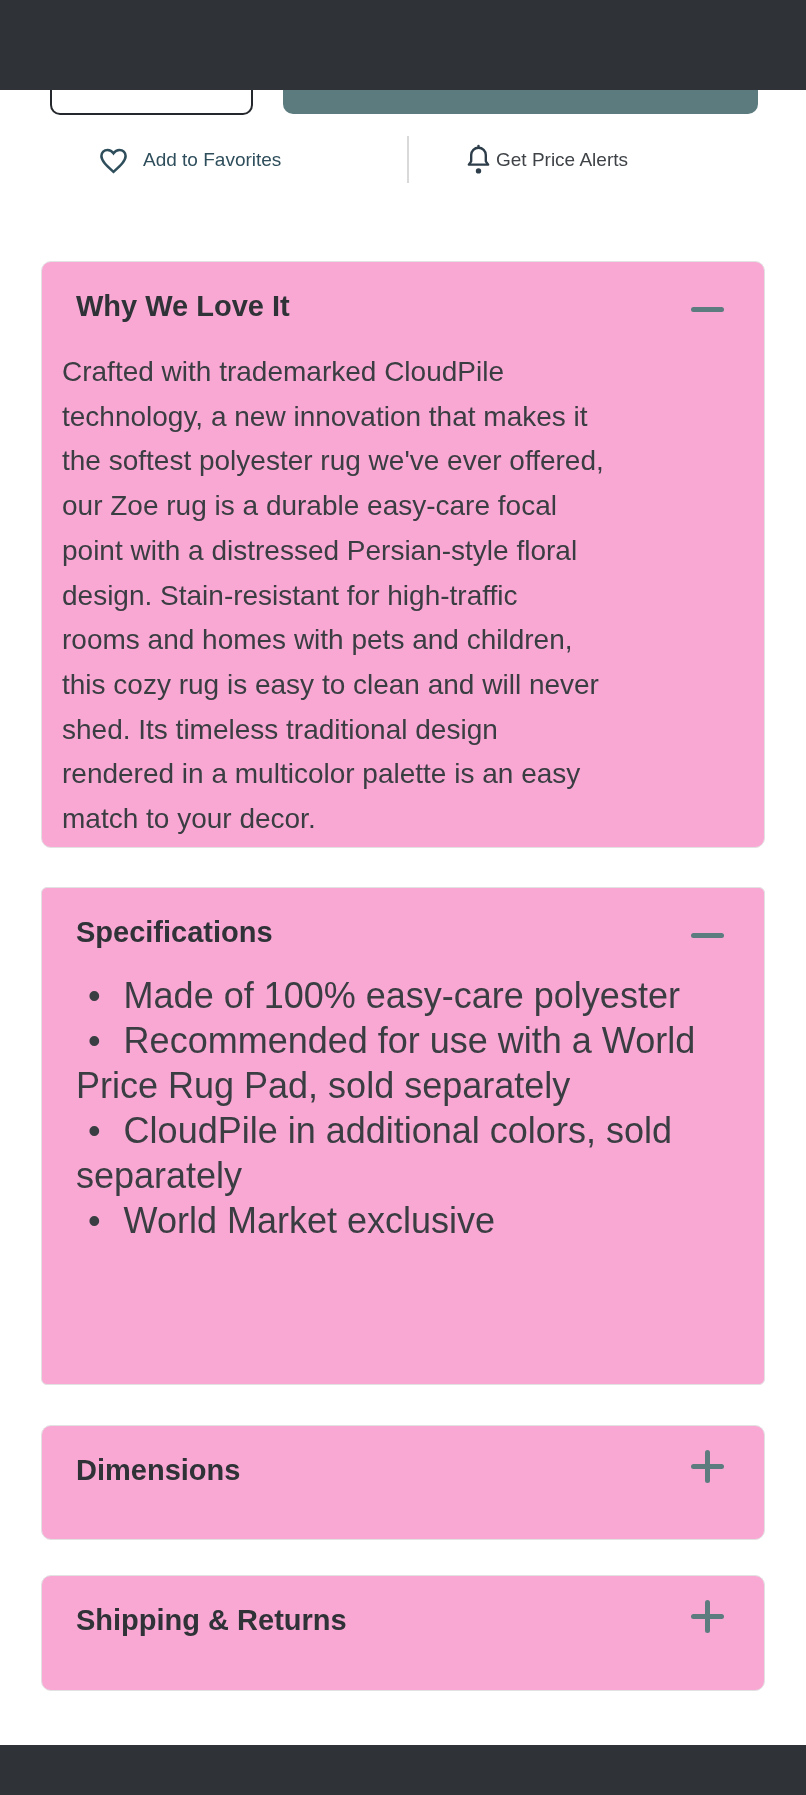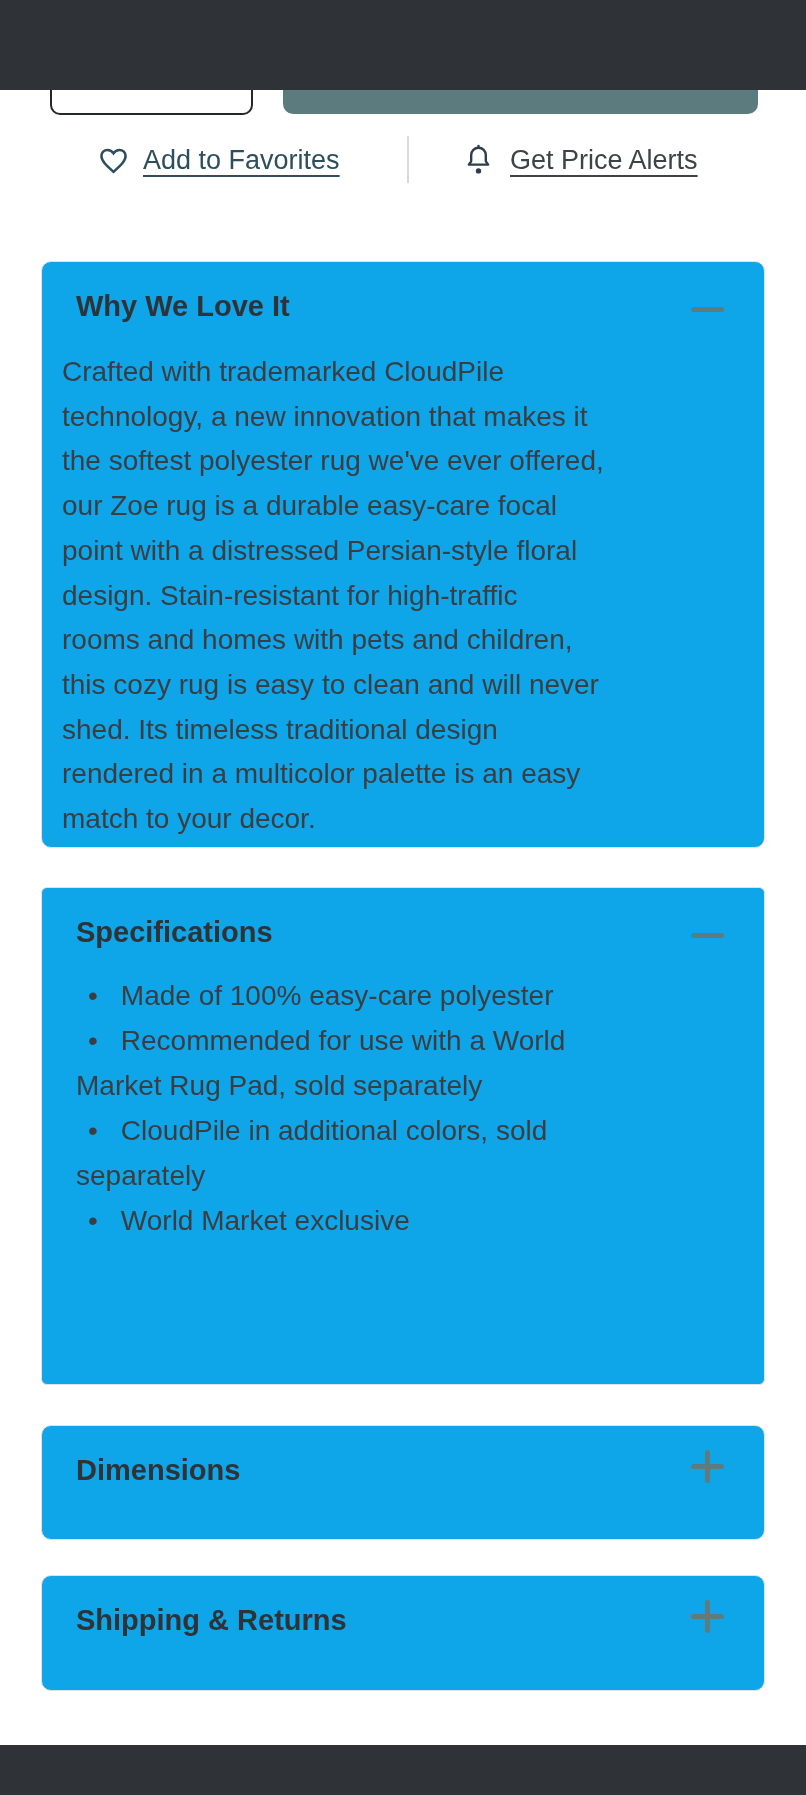--- a/index.html
+++ b/index.html
@@ -19,32 +19,32 @@
   .btn-teal-partial{
     position:absolute;left:283px;top:90px;width:475px;height:24px;
     background:#5b7b7e;border-radius:0 0 10px 10px;
   }
 
   
   .fav-link,.alert-link{
     position:absolute;top:138px;height:44px;display:flex;align-items:center;cursor:pointer;
   }
   .fav-link{left:98px;gap:14px;}
-  .alert-link{left:465px;gap:18px;}
+  .alert-link{left:465px;gap:4px;}
   .link-text{
-    font-size:27px;line-height:44px;text-decoration:underline;
+    font-size:19px;line-height:44px;
     text-underline-offset:6px;text-decoration-thickness:2px;white-space:nowrap;
   }
   .fav-link .link-text{color:#2e4e5c;}
   .alert-link .link-text{color:#3f4347;}
   .link-divider{position:absolute;left:407px;top:136px;width:2px;height:47px;background:#d9d9d9;}
 
   
   .card{
-    position:absolute;left:41px;width:724px;box-sizing:border-box;background:#0ea5e9;
+    position:absolute;left:41px;width:724px;box-sizing:border-box;background:#f9a8d4;
     border:1.5px solid #e2e2e2;border-radius:10px;
   }
   .card-why{top:261px;height:587px;}
   .card-specs{top:887px;height:498px;border-radius:6px;}
   .card-dims{top:1425px;height:115px;}
   .card-ship{top:1575px;height:116px;}
 
   .acc-header{position:absolute;left:0;top:0;width:100%;height:80px;cursor:pointer;}
   .acc-title{
     position:absolute;left:34px;top:27px;margin:0;
@@ -62,21 +62,21 @@
   .icon-plus::after{
     content:"";position:absolute;left:14px;top:0;width:5px;height:33px;
     background:#5d7c80;border-radius:3px;
   }
 
   .acc-body{
     position:absolute;left:20px;top:88px;width:676px;margin:0;
     font-size:28px;line-height:44.7px;color:#3a3e42;white-space:pre-line;
   }
   .spec-list{position:absolute;left:34px;top:85px;width:676px;}
-  .spec-item{font-size:28px;line-height:45px;color:#3a3e42;}
+  .spec-item{font-size:36px;line-height:45px;color:#3a3e42;}
   .spec-text{white-space:pre-line;}
   .spec-bullet{margin-left:12px;margin-right:23px;color:#3a3e42;}
 </style>
 </head>
 <body>
 
 <div class="screen">
 
   <div class="top-bar"></div>
 
@@ -120,21 +120,21 @@
   </section>
 
   <section class="card card-specs">
     <div class="acc-header">
       <h2 class="acc-title">Specifications</h2>
       <span class="icon-minus"></span>
     </div>
     <div class="spec-list">
       <div class="spec-item"><span class="spec-bullet">•</span><span class="spec-text">Made of 100% easy-care polyester</span></div>
       <div class="spec-item"><span class="spec-bullet">•</span><span class="spec-text">Recommended for use with a World
-Market Rug Pad, sold separately</span></div>
+Price Rug Pad, sold separately</span></div>
       <div class="spec-item"><span class="spec-bullet">•</span><span class="spec-text">CloudPile in additional colors, sold
 separately</span></div>
       <div class="spec-item"><span class="spec-bullet">•</span><span class="spec-text">World Market exclusive</span></div>
     </div>
   </section>
 
   <section class="card card-ship">
     <div class="acc-header">
       <h2 class="acc-title">Shipping &amp; Returns</h2>
       <span class="icon-plus"></span>

